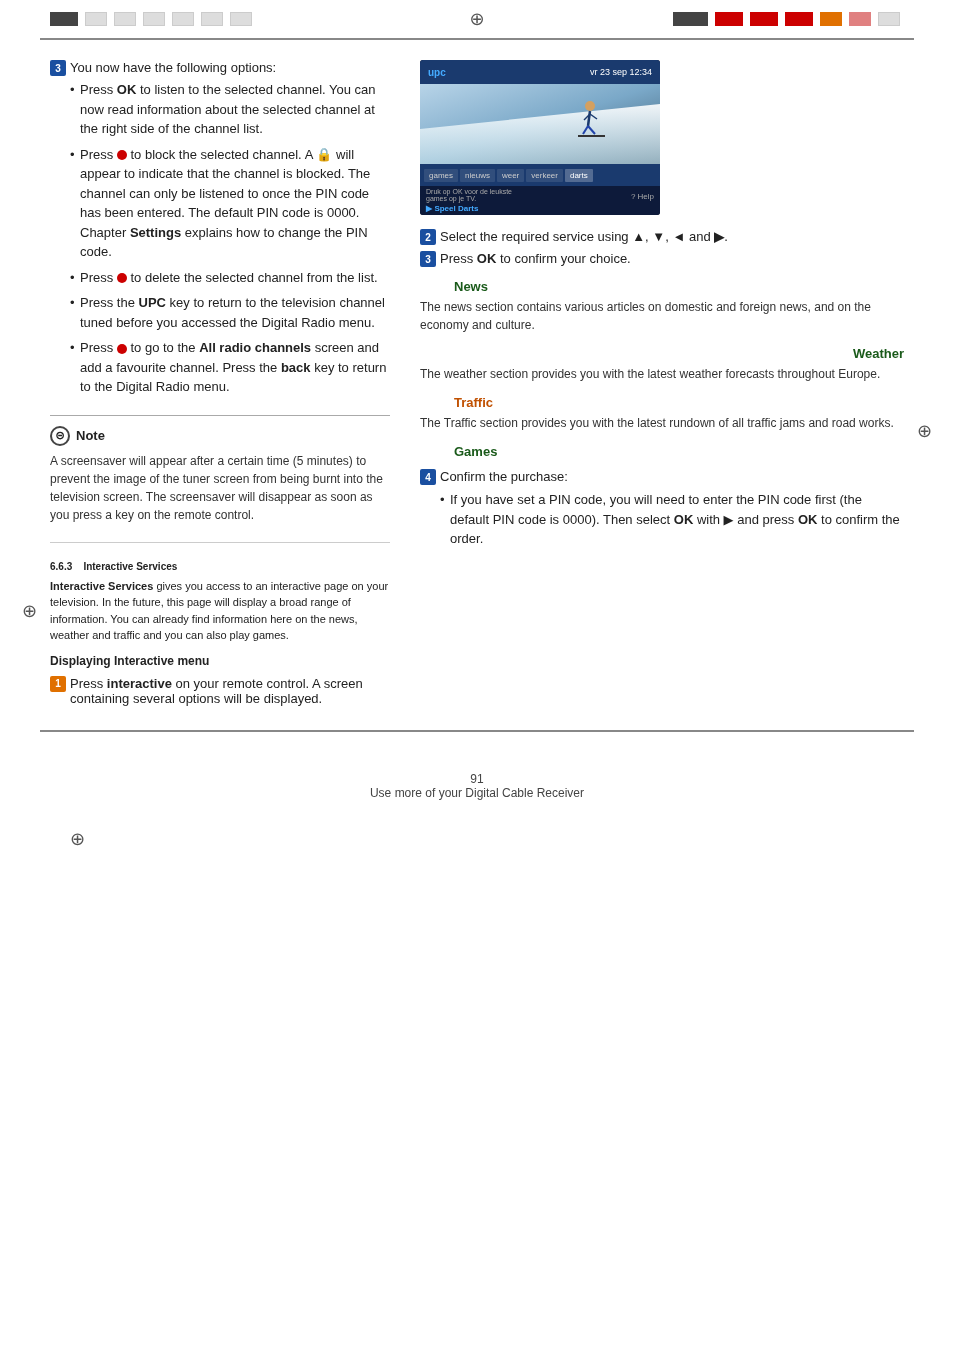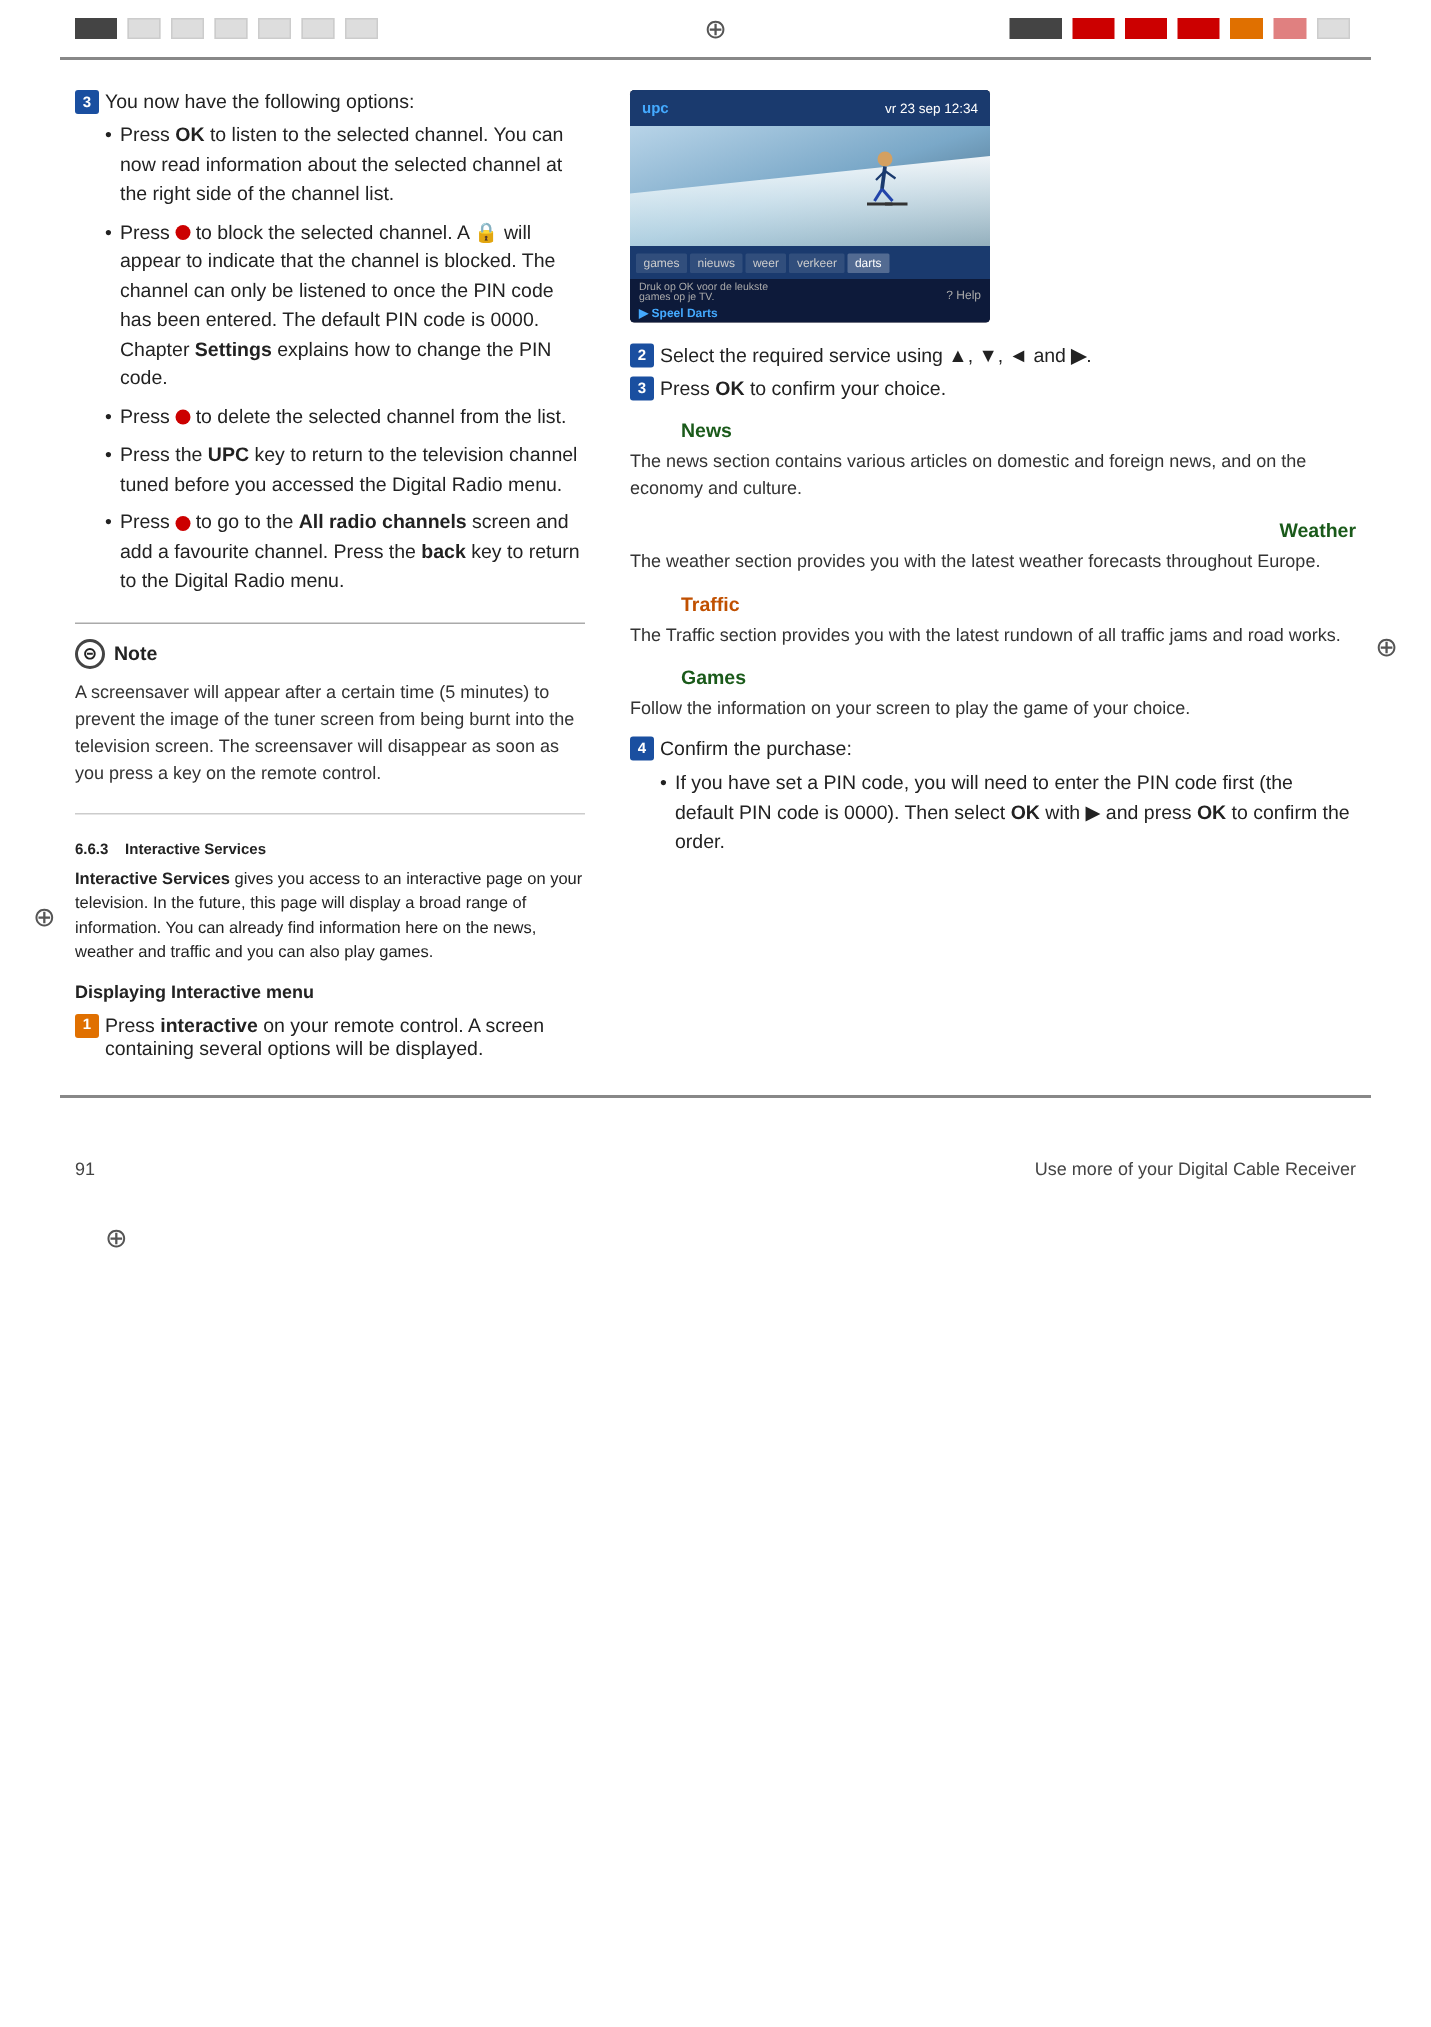--- a/index.html
+++ b/index.html
@@ -233,24 +233,25 @@
     .section-body {
       font-size: 12px;
       line-height: 1.5;
       color: #333;
       margin-bottom: 6px;
     }
 
     
     .page-footer {
       display: flex;
-      justify-content: space-between;
+      justify-content: flex-start;
       align-items: center;
       padding: 10px 50px;
       margin-top: 30px;
+      flex-direction: column;
     }
     .page-number {
       font-size: 12px;
       color: #444;
     }
     .page-footer-text {
       font-size: 12px;
       color: #444;
     }
 
@@ -460,21 +461,20 @@
     <div class="section-heading news">News</div>
     <p class="section-body">The news section contains various articles on domestic and foreign news, and on the economy and culture.</p>
 
     <div class="section-heading weather">Weather</div>
     <p class="section-body">The weather section provides you with the latest weather forecasts throughout Europe.</p>
 
     <div class="section-heading traffic">Traffic</div>
     <p class="section-body">The Traffic section provides you with the latest rundown of all traffic jams and road works.</p>
 
     <div class="section-heading games">Games</div>
-    <p class="section-body">Follow the information on your screen to play the game of your choice.</p>
 
     <div class="confirm-row">
       <span class="step-num">4</span>
       <div class="confirm-content">
         <span>Confirm the purchase:</span>
         <ul class="bullet-list" style="margin-left:0; margin-top:6px;">
           <li>
             If you have set a PIN code, you will need to enter the PIN code first (the default PIN code is 0000). Then select <strong>OK</strong> with ▶ and press <strong>OK</strong> to confirm the order.
           </li>
         </ul>

